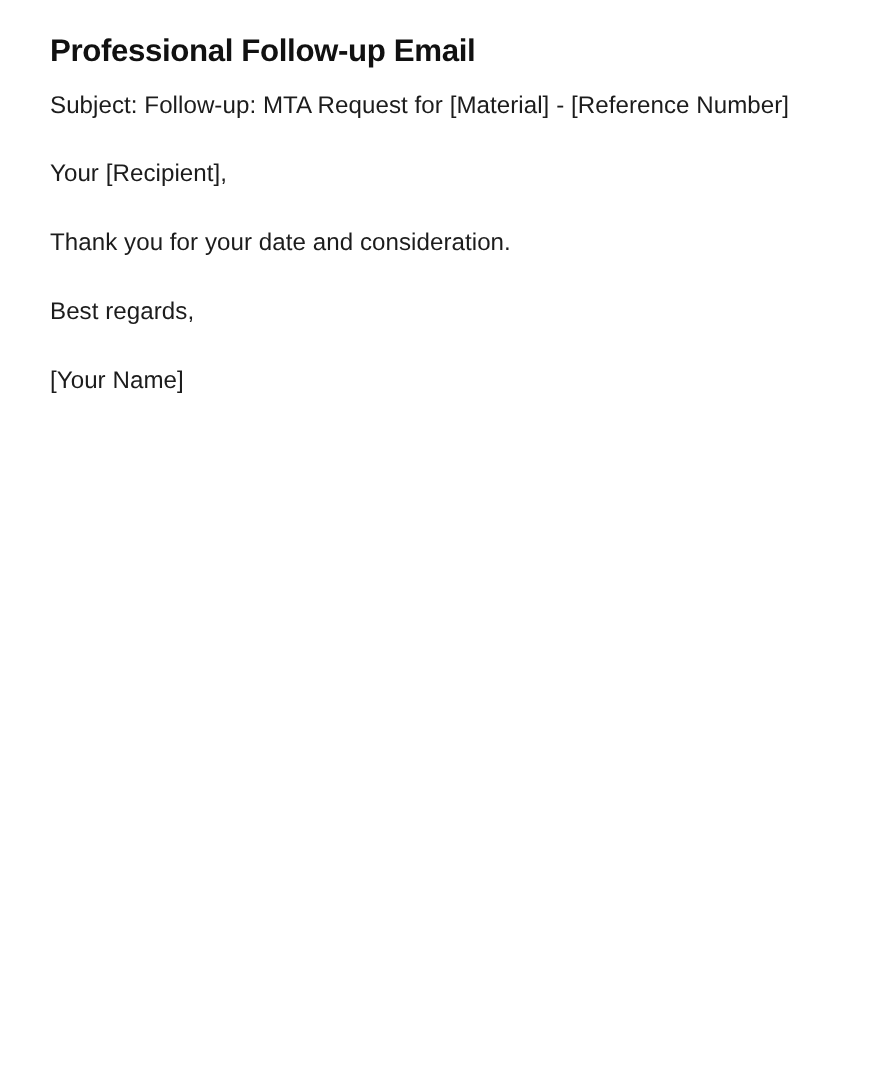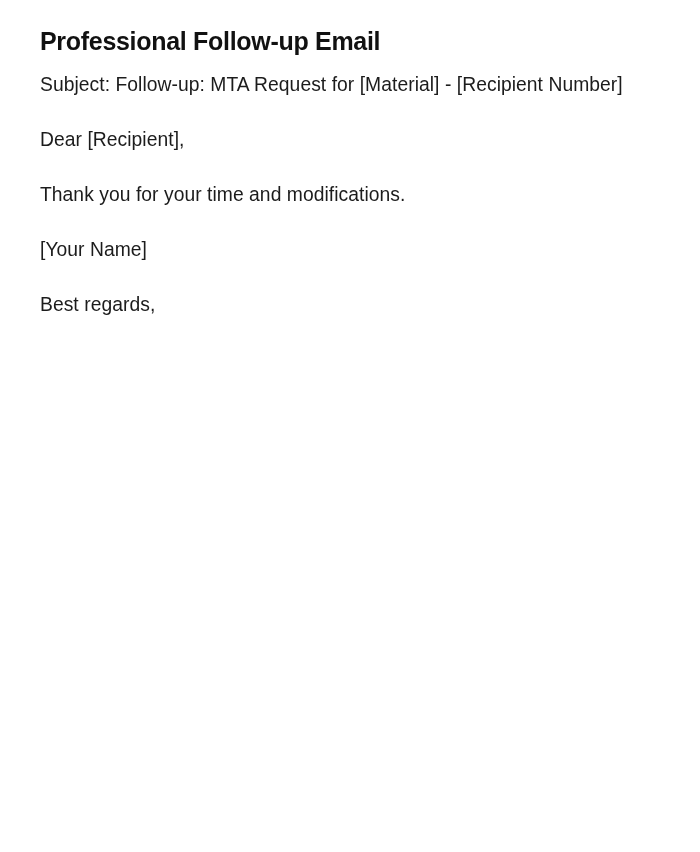--- a/index.html
+++ b/index.html
@@ -34,18 +34,18 @@
       margin: 0 0 20px 0;
       color: #1c1c1c;
       letter-spacing: 0.05px;
     }
   </style>
 </head>
 <body>
 
 <div class="doc">
   <h1 class="title">Professional Follow-up Email</h1>
-  <p class="para">Subject: Follow-up: MTA Request for [Material] - [Recipient Number]</p>
-  <p class="para">Dear [Recipient],</p>
-  <p class="para">Thank you for your time and modifications.</p>
+  <p class="para">Subject: Follow-up: MTA Request for [Material] - [Reference Number]</p>
+  <p class="para">Your [Recipient],</p>
+  <p class="para">Thank you for your date and consideration.</p>
+  <p class="para">Best regards,</p>
   <p class="para">[Your Name]</p>
-  <p class="para">Best regards,</p>
 </div>
 
 </body></html>

